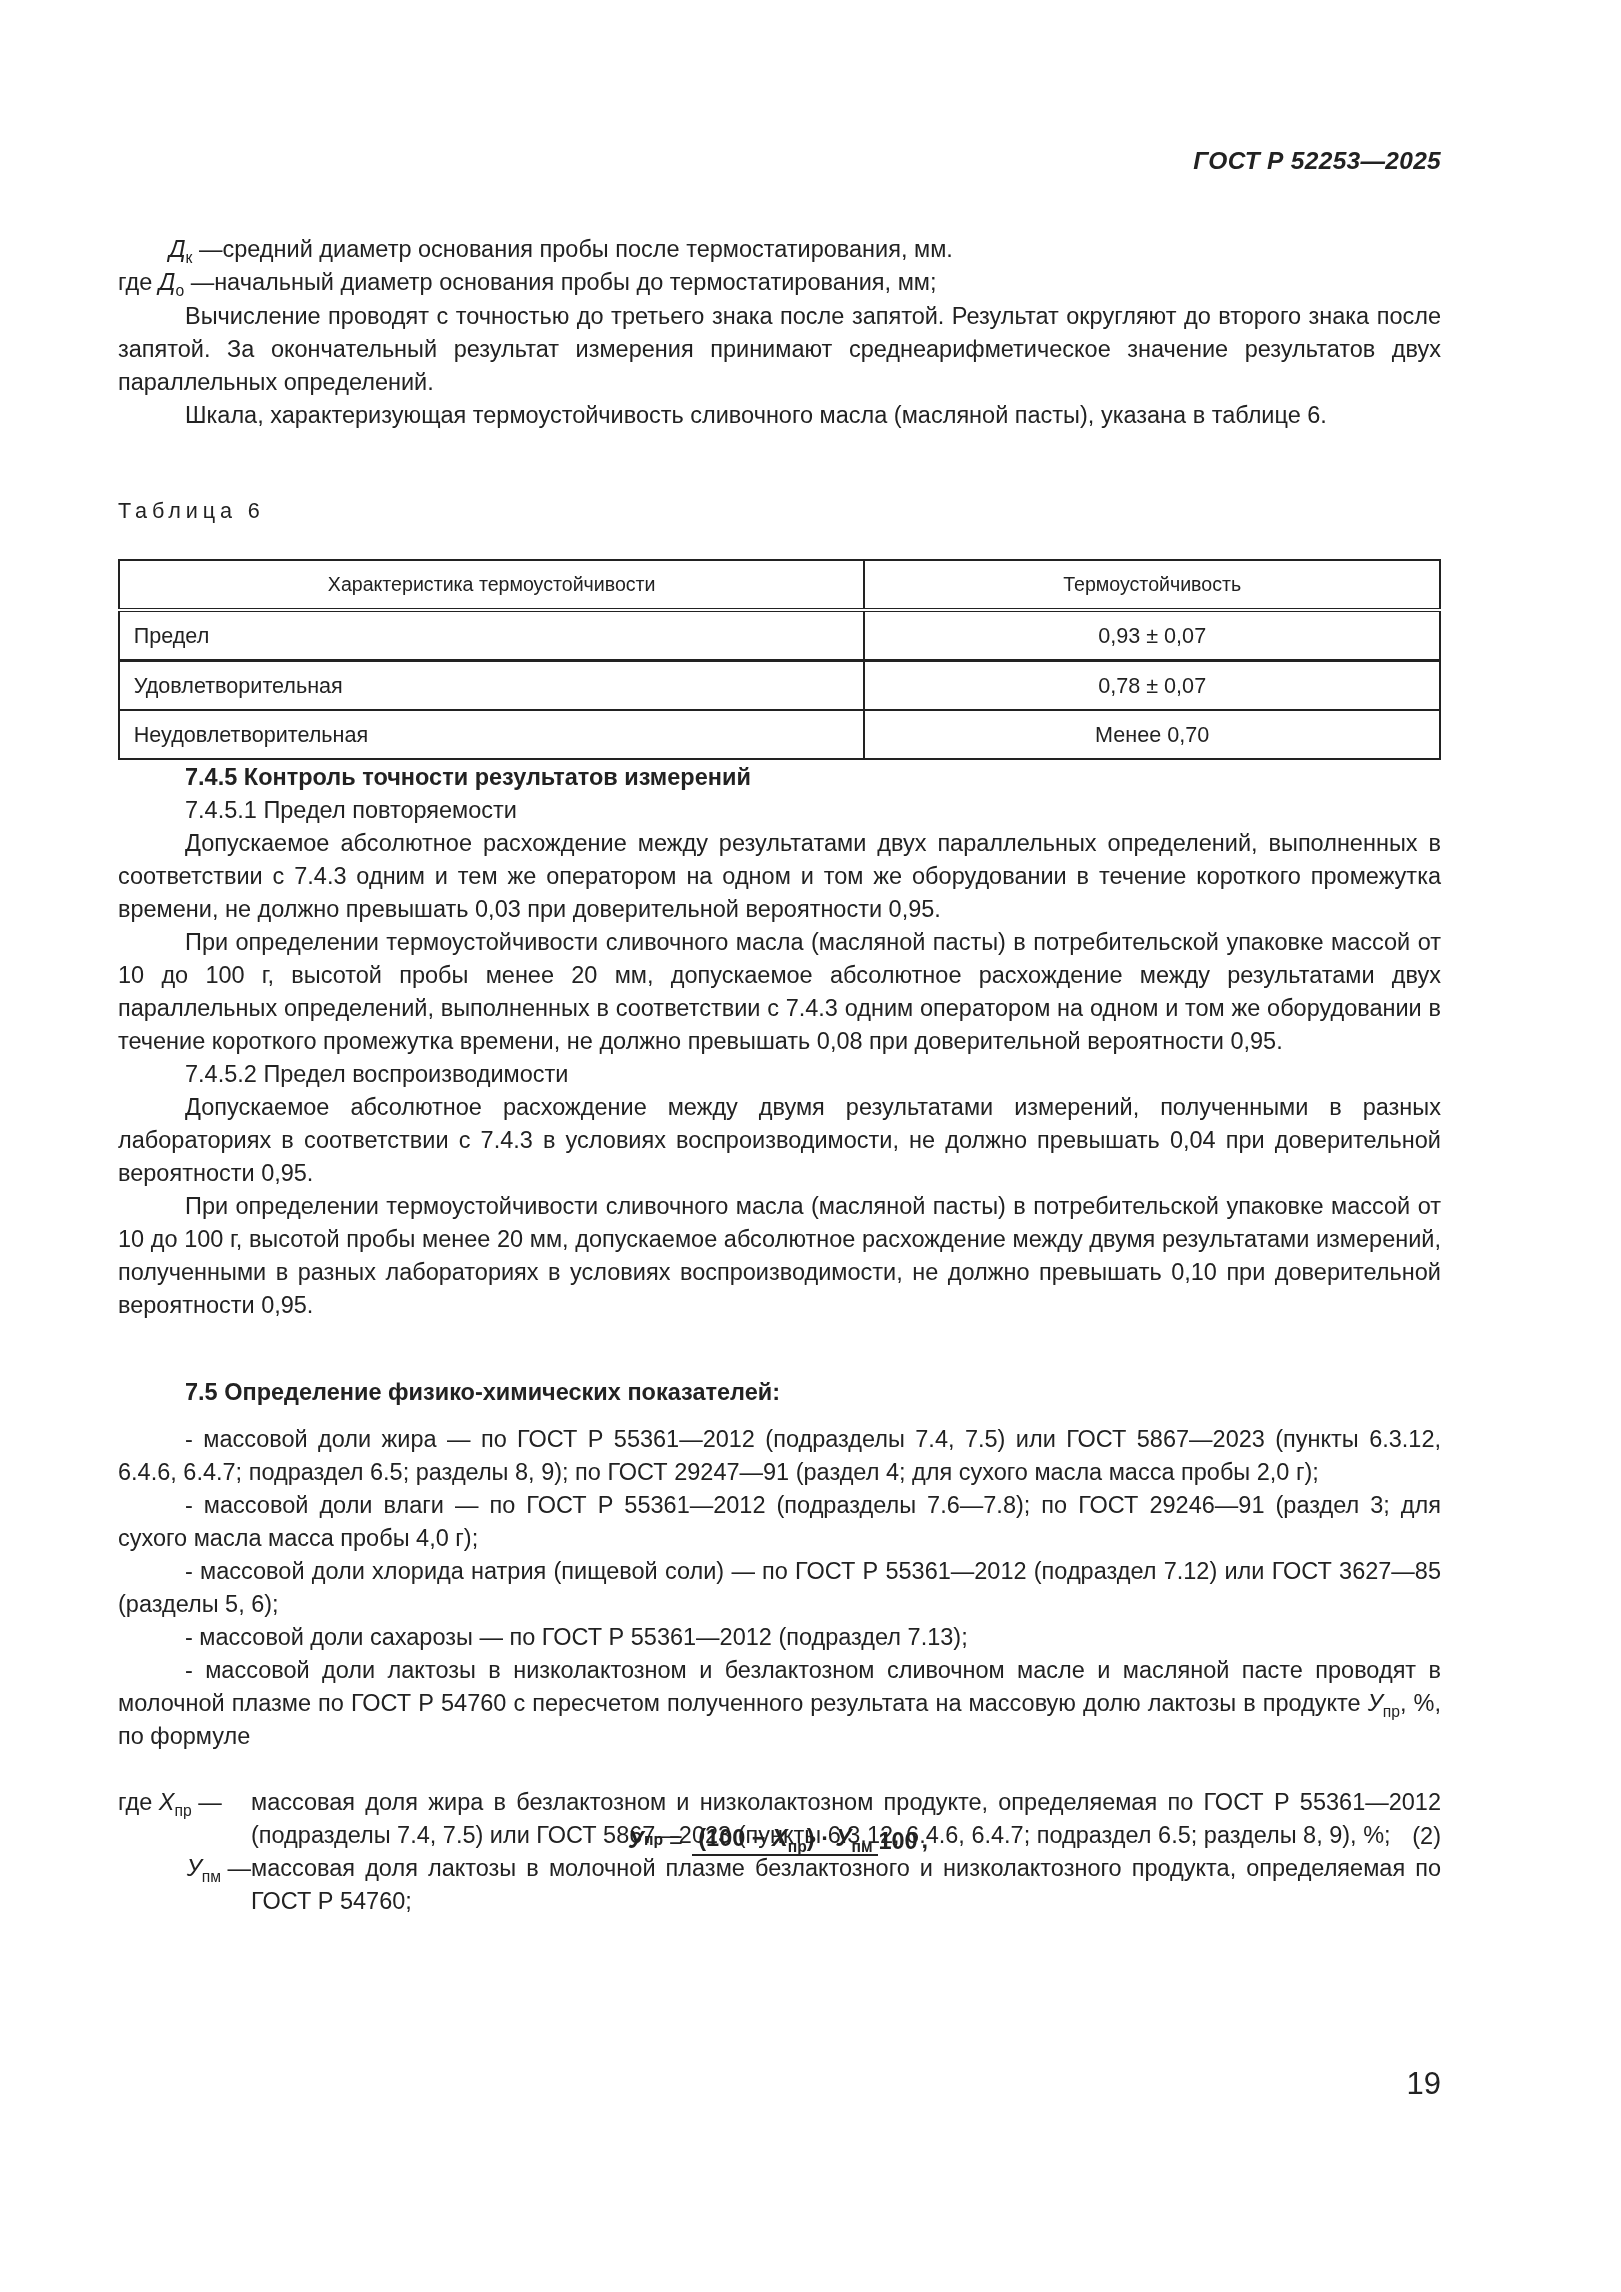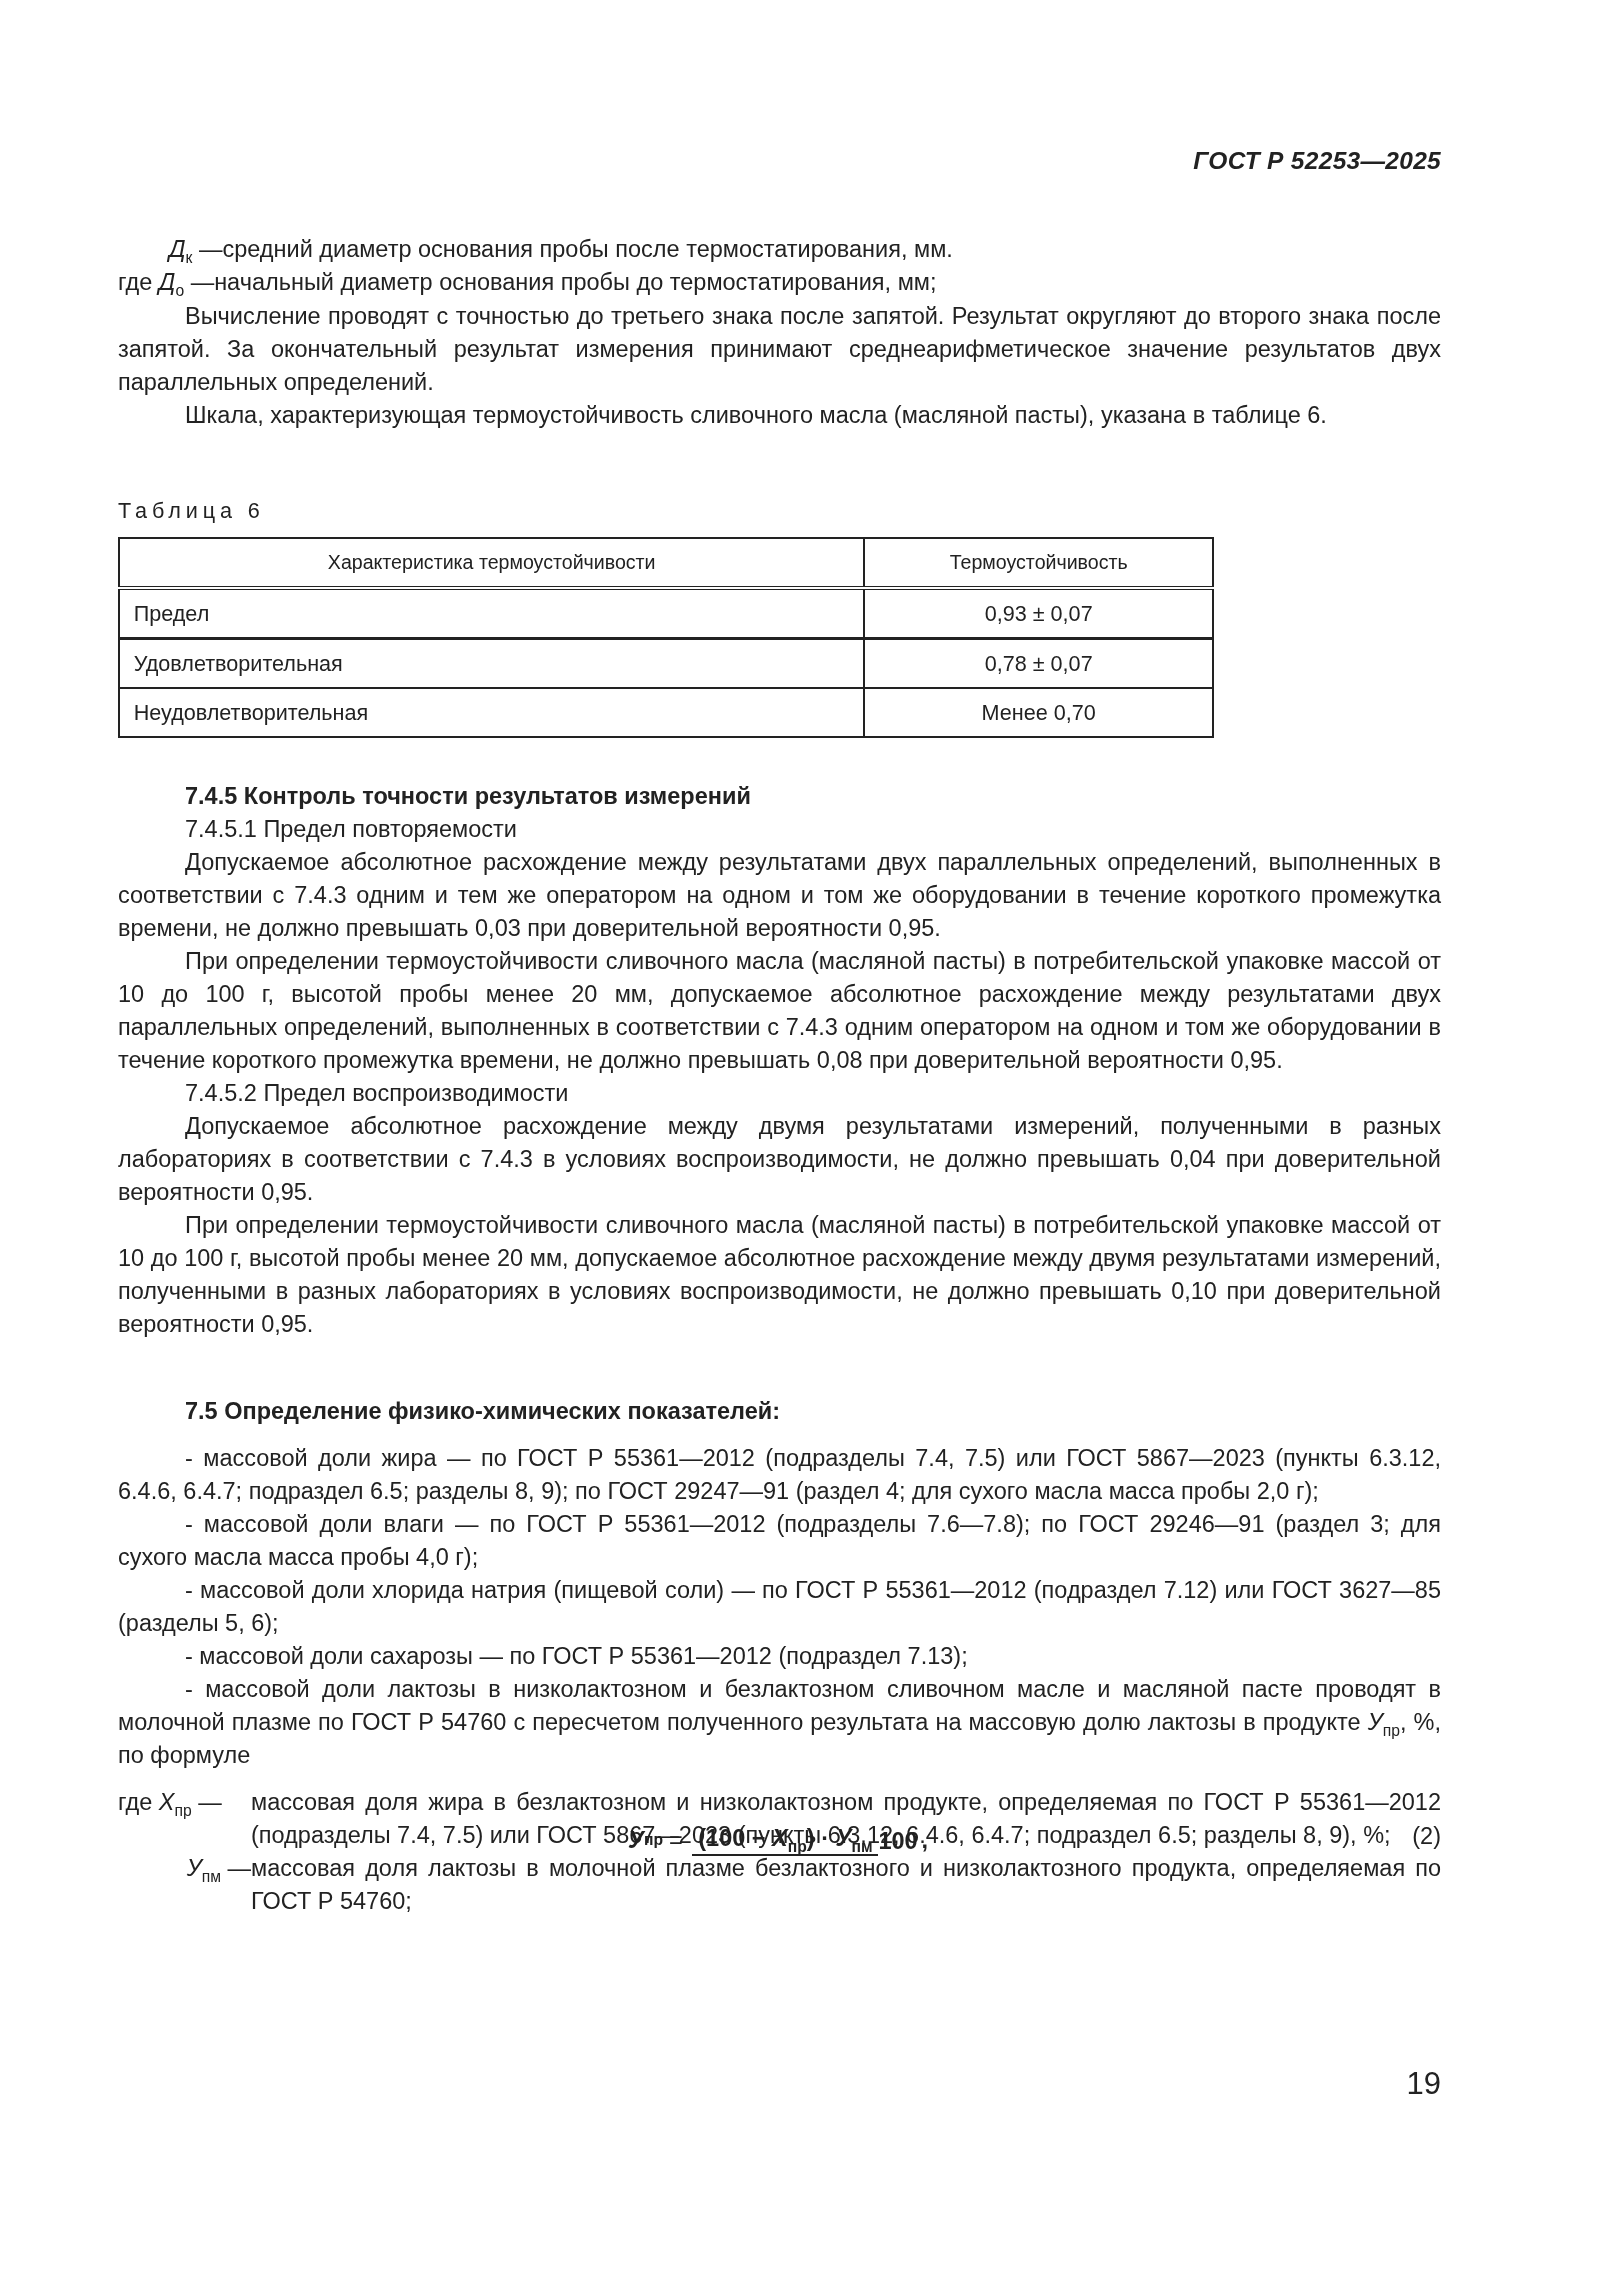--- a/index.html
+++ b/index.html
@@ -9,27 +9,27 @@
   .header { position:absolute; right:0; top:147px; font-weight:bold; font-size:24.5px; letter-spacing:0.3px;font-style:italic; }
   .p { font-size:23.5px; line-height:33px; text-align:justify; margin:0; }
   .ind { text-indent:67px; }
   .abs { position:absolute; left:0; width:1323px; }
   .where { display:flex; font-size:23.5px; line-height:33px; }
   .where .sym { white-space:nowrap; }
   .where .def { flex:1; text-align:justify; }
   i.v { font-style:italic; }
   sub { font-size:15.7px; vertical-align:-5.9px; line-height:0; }
   .tcap { font-size:21.6px; letter-spacing:4.9px; }
-  table { border-collapse:collapse; width:1096px; font-size:21.6px; }
+  table { border-collapse:collapse; width:1323px; font-size:21.6px;margin-top:22px; }
   td, th { border:2px solid #222; height:47px; padding:0 13.7px; }
   th { font-weight:normal; font-size:19.6px; }
   thead tr { border-bottom:4.9px double #222; }
   th.c1 { width:716px; }
   td.v { text-align:center; }
-  .heading { font-weight:bold;margin-top:19px; }
+  .heading { font-weight:bold; }
   .formula { position:absolute; left:0; width:1323px; height:88px; font-size:23.5px; }
   .f-main { position:absolute; left:510px; top:0; display:flex; align-items:center; height:88px; font-weight:bold; font-family:"Liberation Sans", sans-serif; }
   .frac { display:inline-flex; flex-direction:row; align-items:center; margin:0 3.9px; }
   .frac .num { padding:0 5.9px 2px; border-bottom:2px solid #222; }
   .frac .den { padding-top:2px; }
   .f-num { position:absolute; right:0; top:27.4px; }
   .pagenum { position:absolute; right:0; top:2066px; font-size:31px; }
 </style>
 </head>
 <body>

